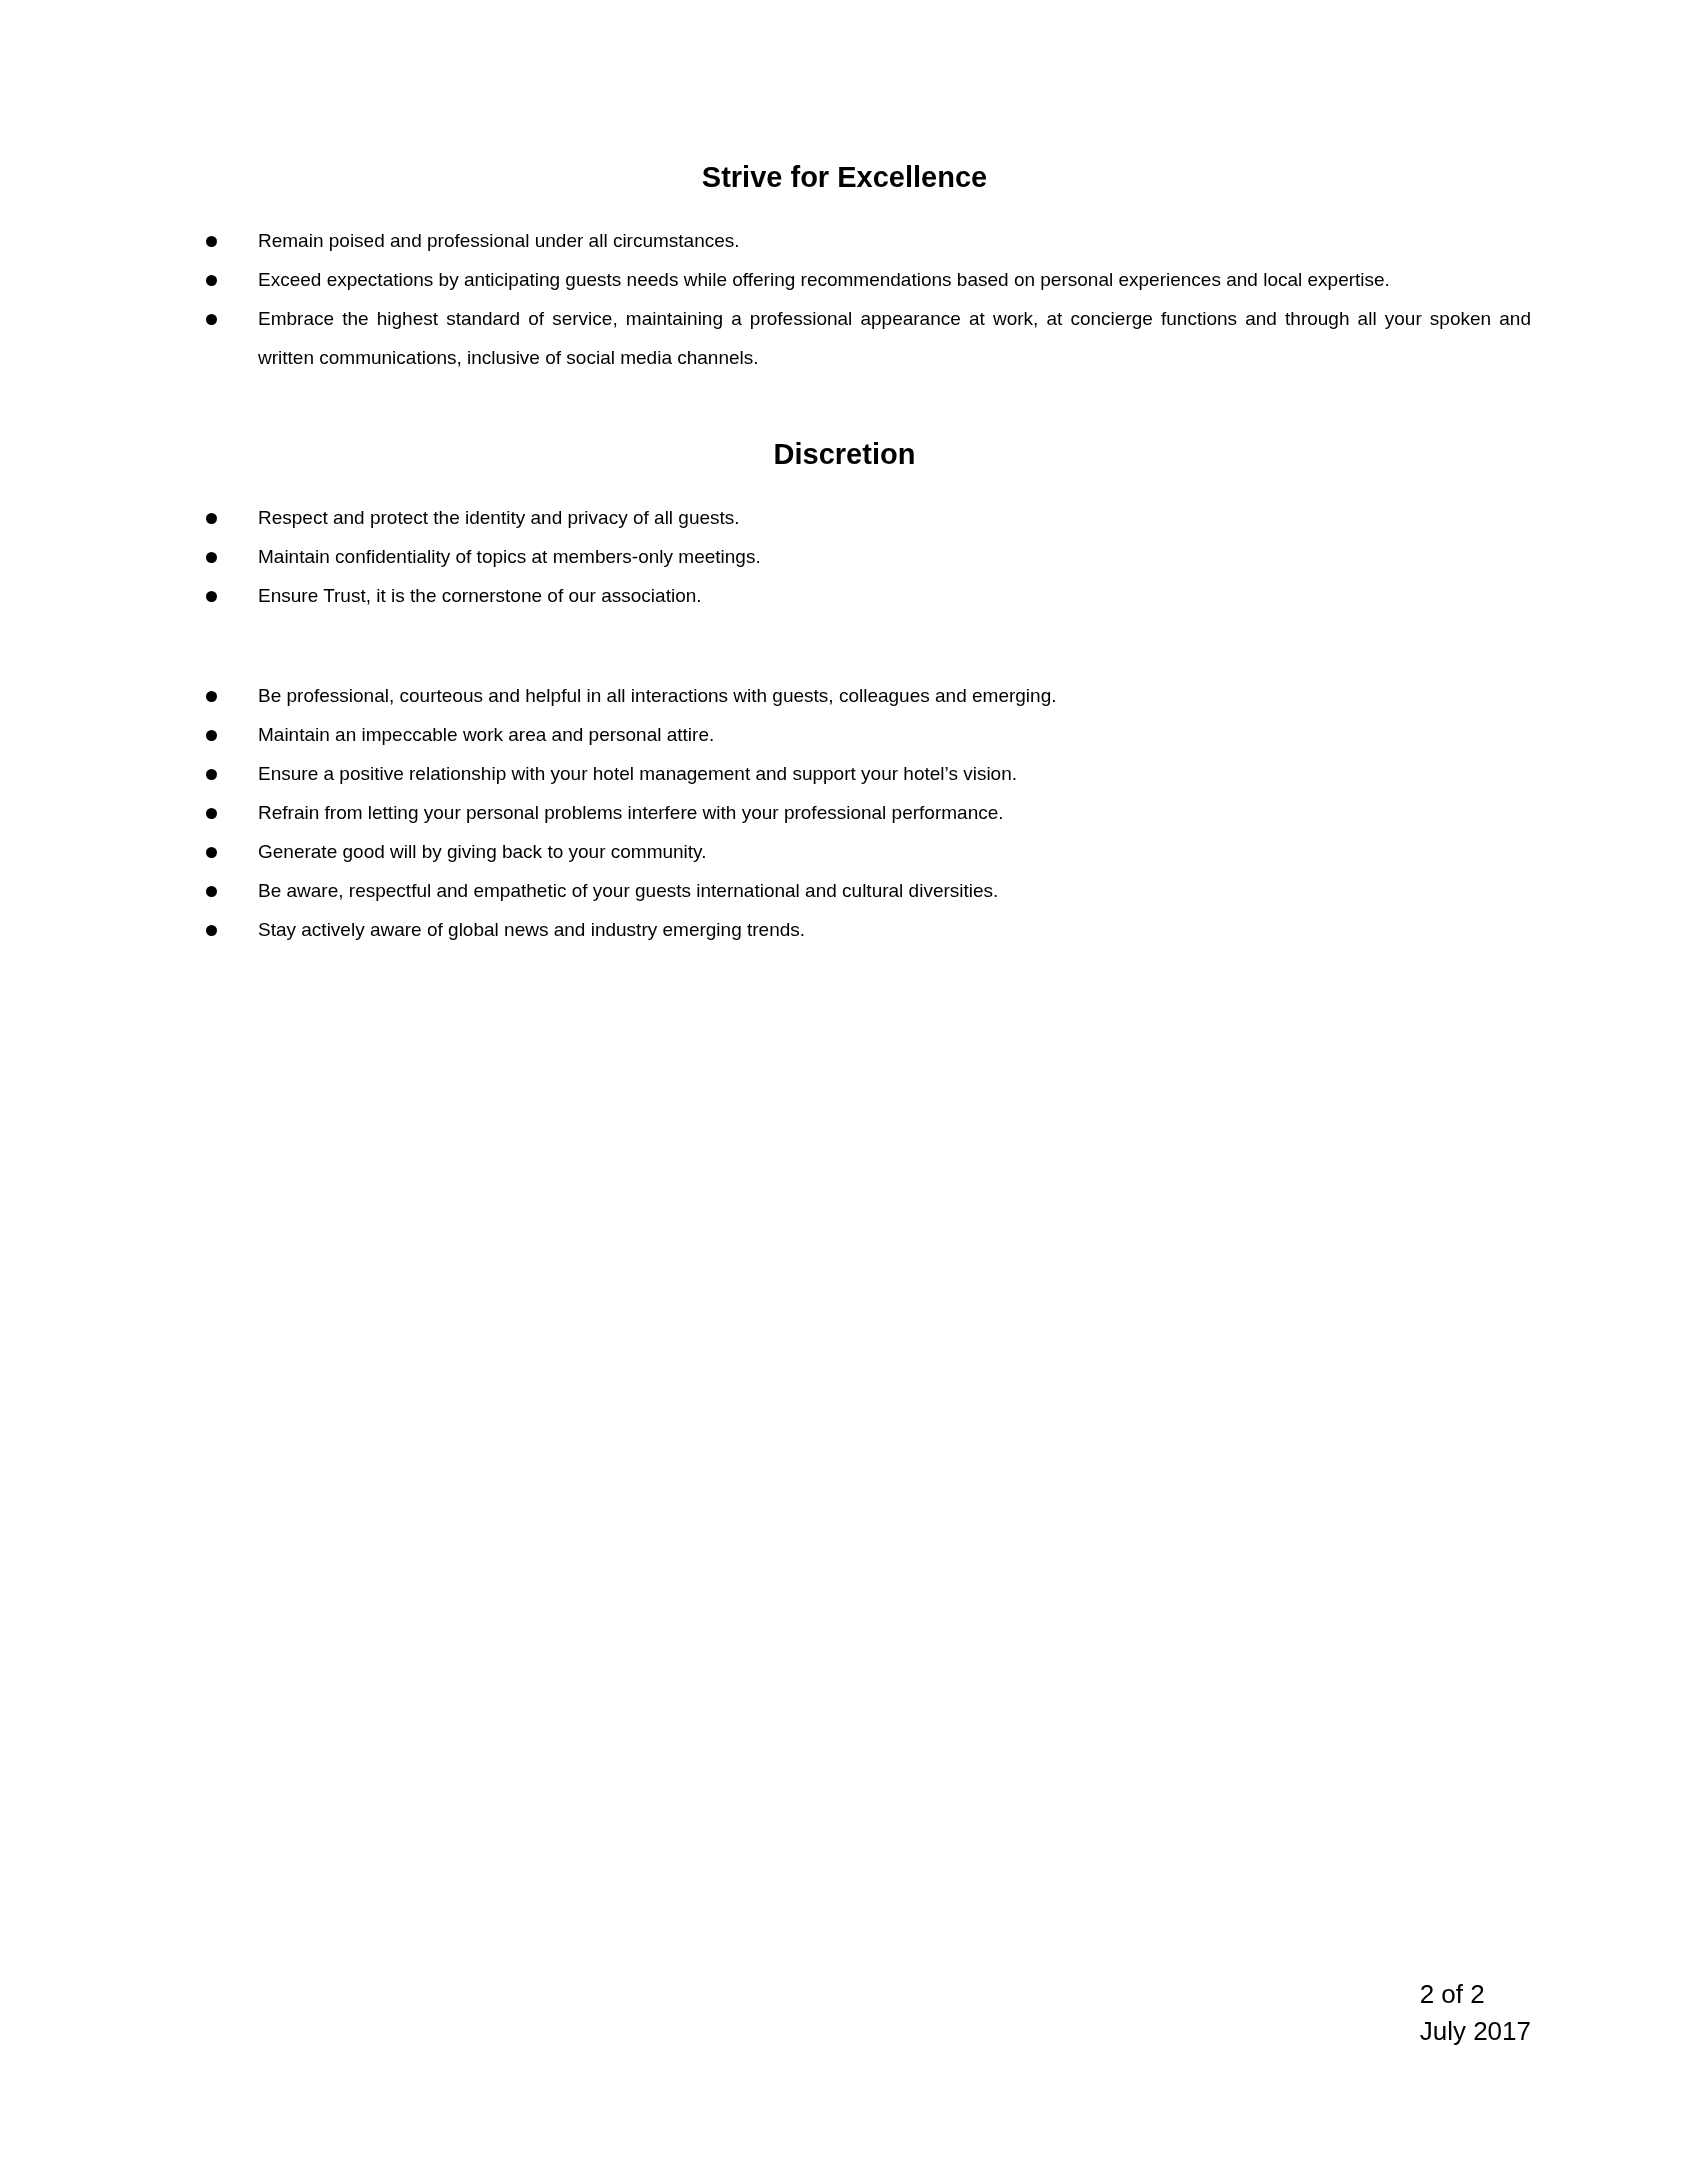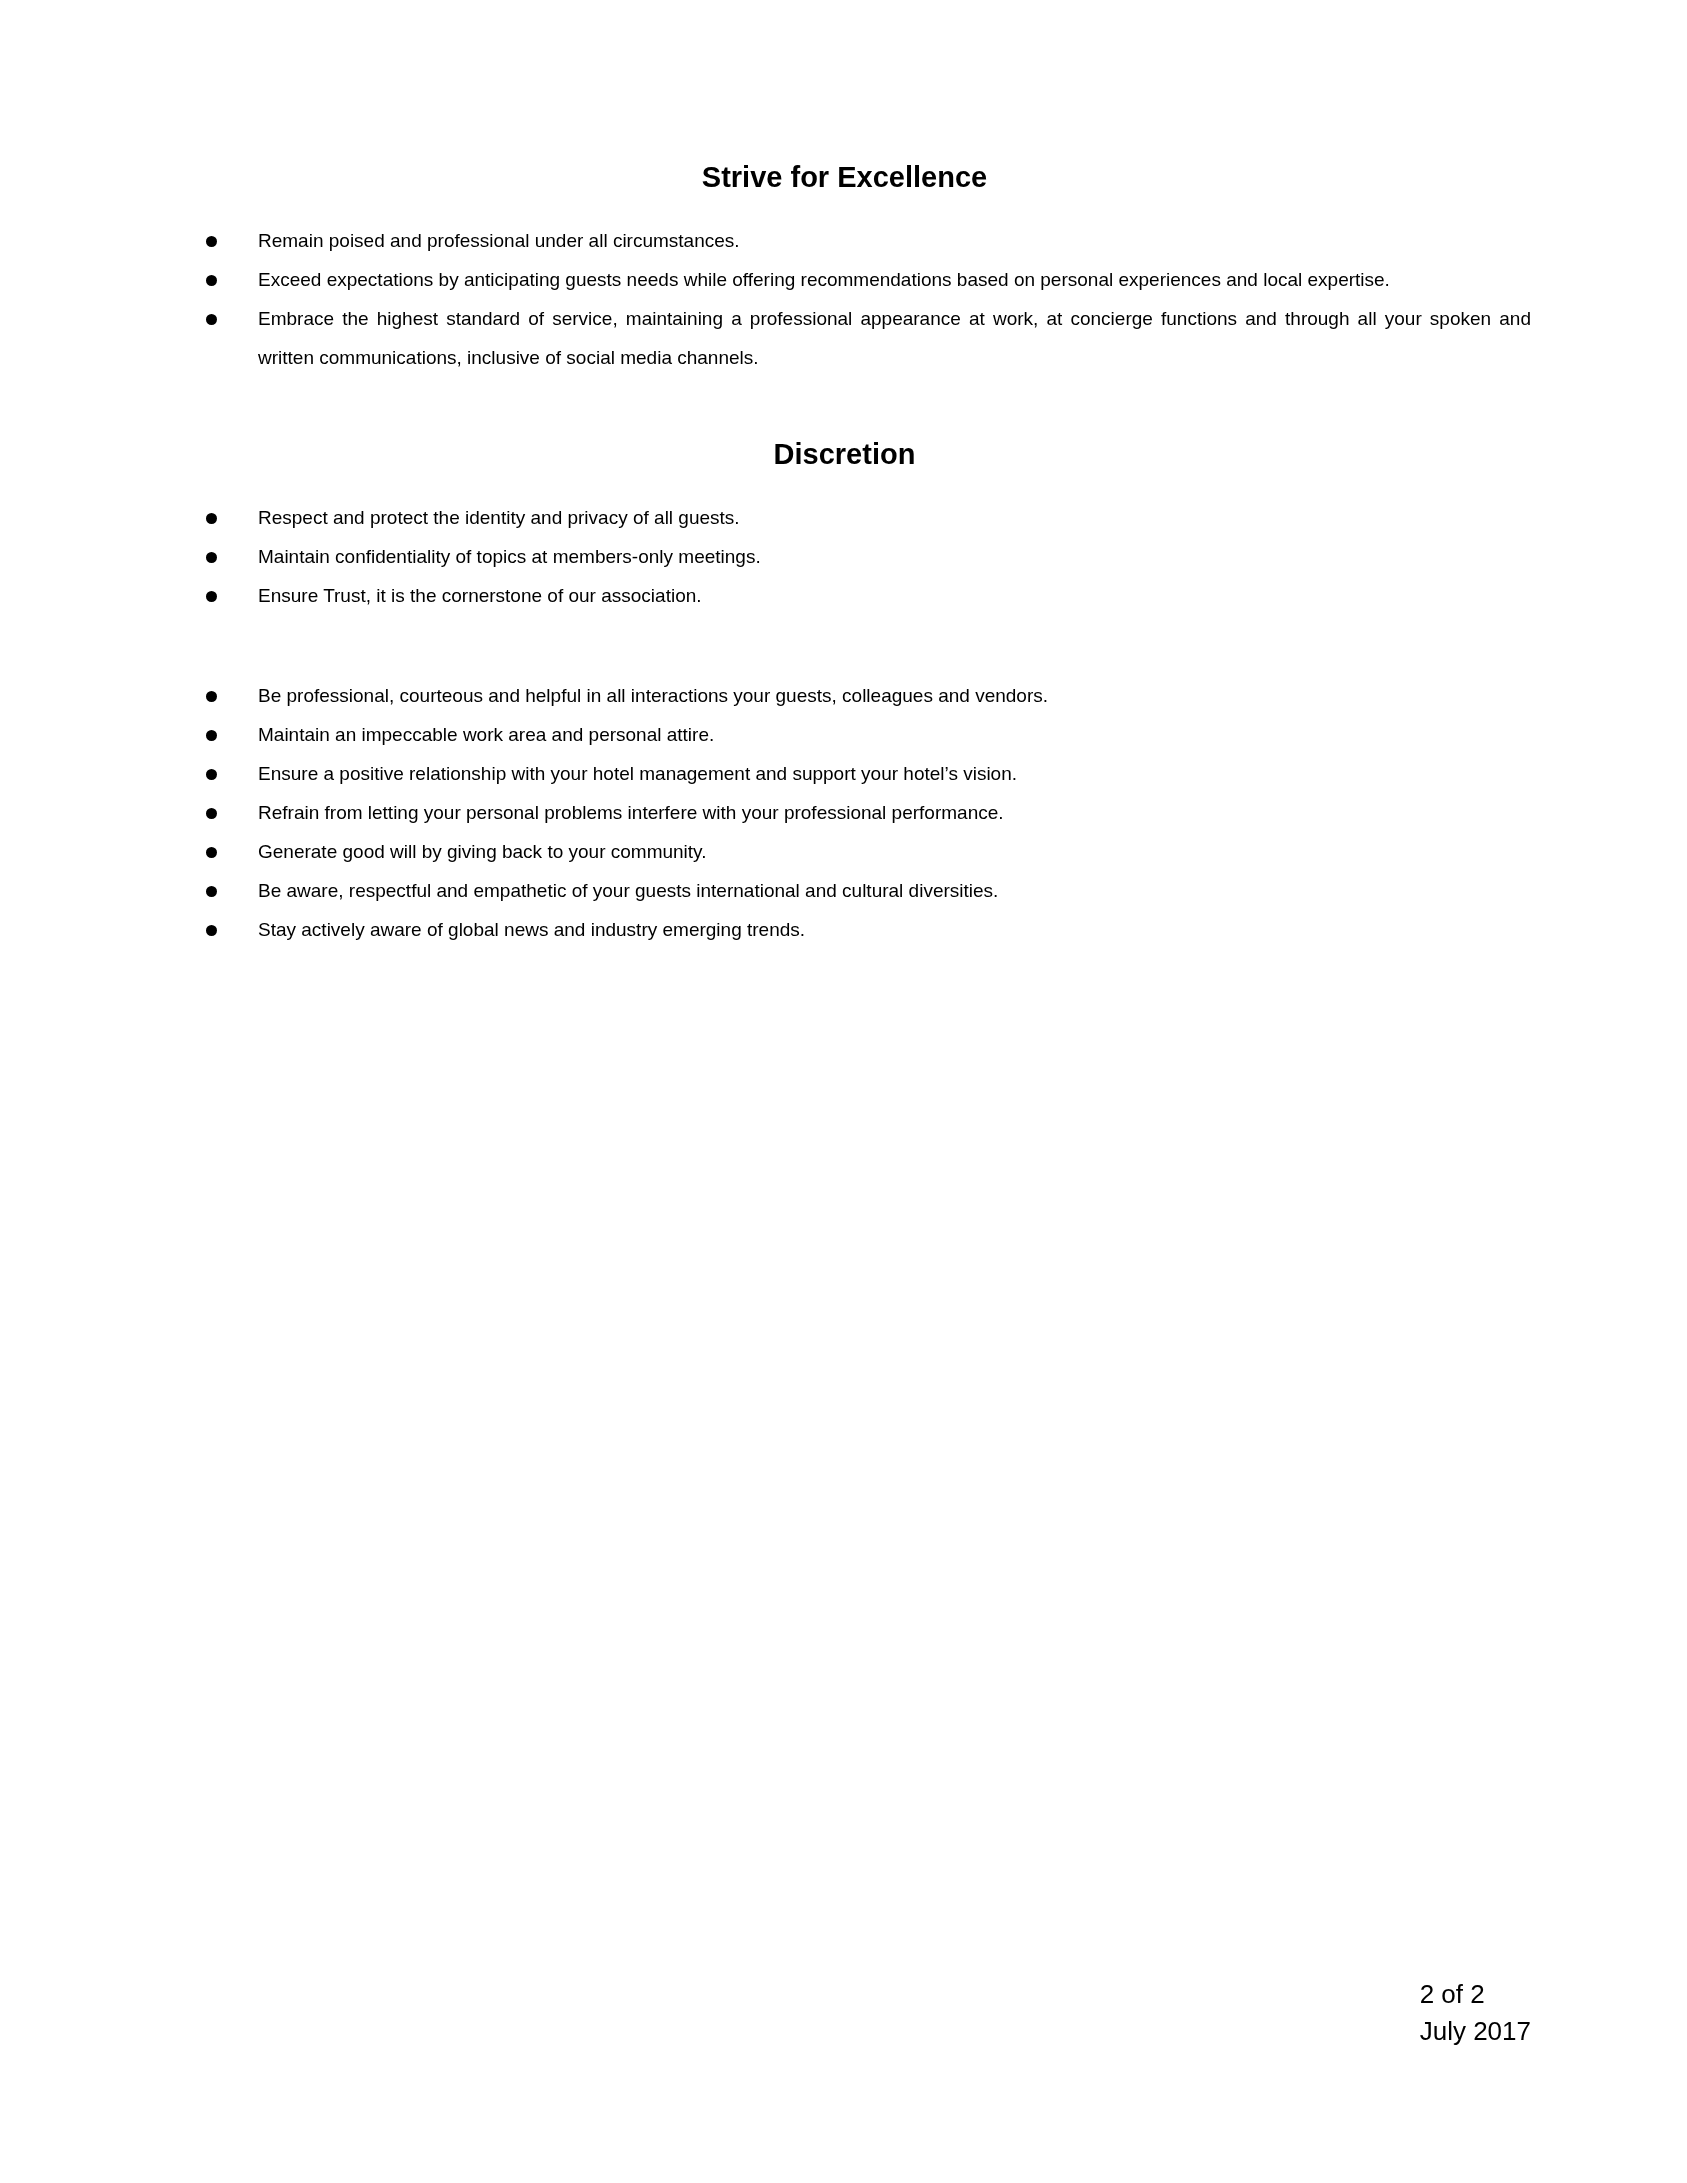--- a/index.html
+++ b/index.html
@@ -123,21 +123,21 @@
           <span class="bullet-dot"></span>
           <span class="bullet-text">Ensure Trust, it is the cornerstone of our association.</span>
         </li>
       </ul>
     </section>
 
     <section class="section lead">
       <ul class="bullet-list">
         <li class="bullet-item">
           <span class="bullet-dot"></span>
-          <span class="bullet-text">Be professional, courteous and helpful in all interactions your guests, colleagues and vendors.</span>
+          <span class="bullet-text">Be professional, courteous and helpful in all interactions with guests, colleagues and emerging.</span>
         </li>
         <li class="bullet-item">
           <span class="bullet-dot"></span>
           <span class="bullet-text">Maintain an impeccable work area and personal attire.</span>
         </li>
         <li class="bullet-item">
           <span class="bullet-dot"></span>
           <span class="bullet-text">Ensure a positive relationship with your hotel management and support your hotel’s vision.</span>
         </li>
         <li class="bullet-item">

